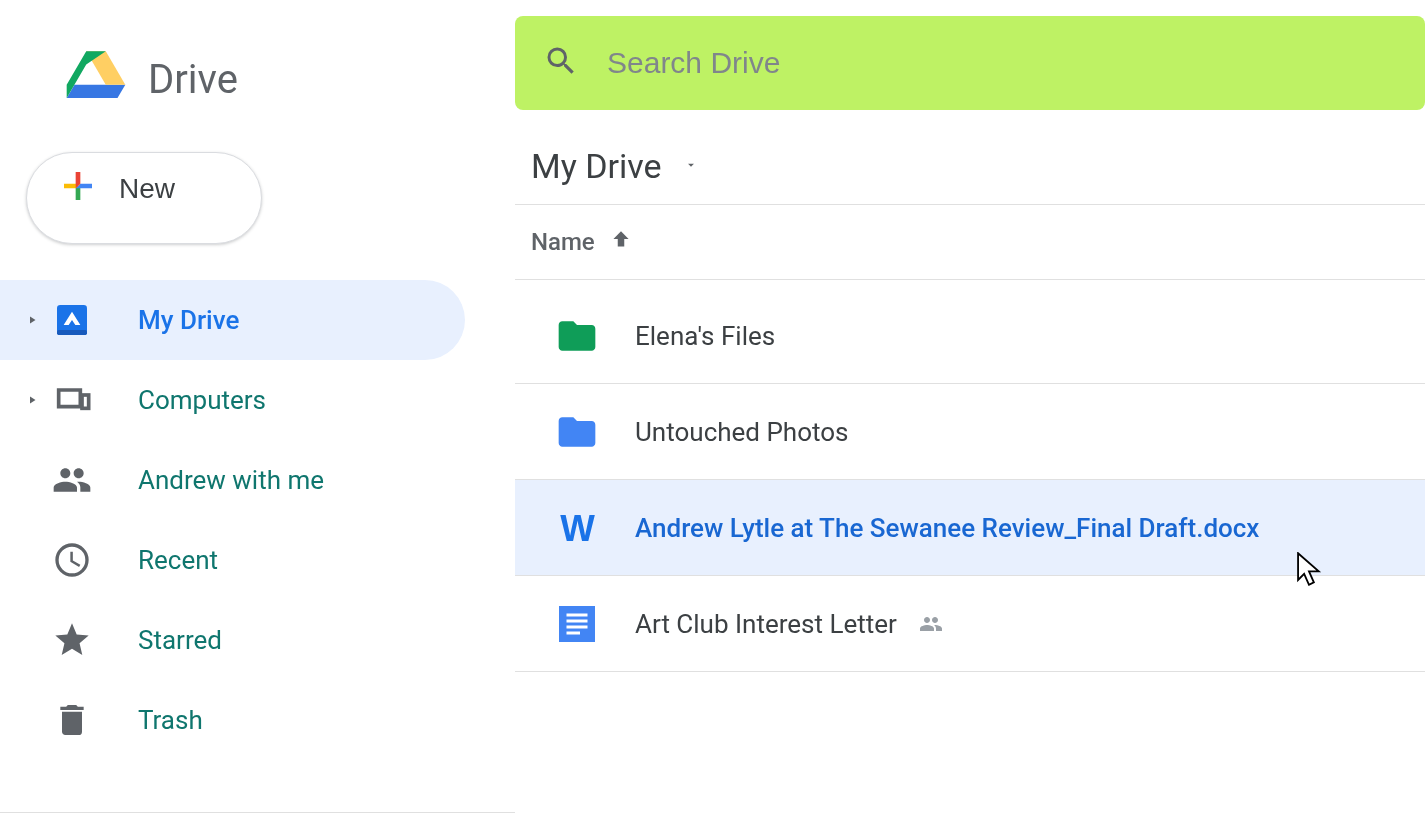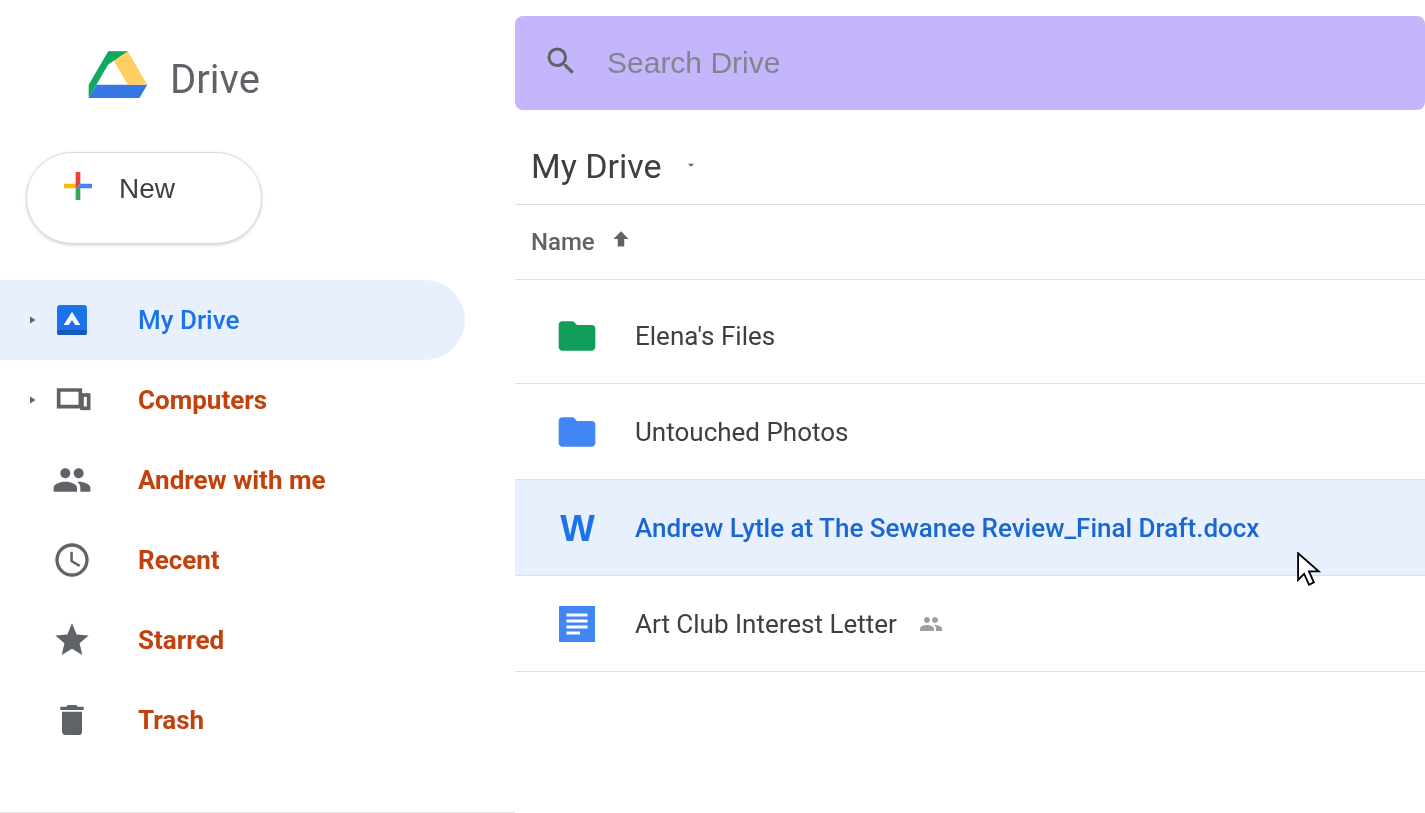--- a/index.html
+++ b/index.html
@@ -20,21 +20,21 @@
       width: 515px;
       flex: 0 0 515px;
       display: flex;
       flex-direction: column;
       border-bottom: 1px solid #e0e0e0;
     }
     .logo-row {
       display: flex;
       align-items: center;
       gap: 18px;
-      padding: 28px 0 0 84px;
+      padding: 28px 0 0 62px;
       height: 130px;
     }
     .logo-row .app-name {
       font-size: 40px;
       color: #5f6368;
       font-weight: 400;
     }
     .new-button {
       display: inline-flex;
       align-items: center;
@@ -70,23 +70,23 @@
     }
     .nav-item.active {
       background: #e8f0fe;
     }
     .nav-item.active .nav-label {
       color: #1a73e8;
       font-weight: 500;
     }
     .nav-label {
       font-size: 26px;
-      color: #c2410c;
+      color: #0f766e;
       margin-left: 46px;
-      font-weight: 700;
+      font-weight: 400;
     }
     .expander {
       width: 20px;
       display: flex;
       justify-content: center;
       align-items: center;
     }
     .nav-icon {
       width: 40px;
       height: 40px;
@@ -97,21 +97,21 @@
     }
     .nav-icon svg { width: 40px; height: 40px; }
 
     .main {
       flex: 1;
       display: flex;
       flex-direction: column;
     }
     .search-bar {
       margin-top: 16px;
-      background: #c4b5fd;
+      background: #bef264;
       border-radius: 8px;
       height: 94px;
       display: flex;
       align-items: center;
       padding: 0 28px;
     }
     .search-bar input {
       border: none;
       background: transparent;
       font-size: 30px;

